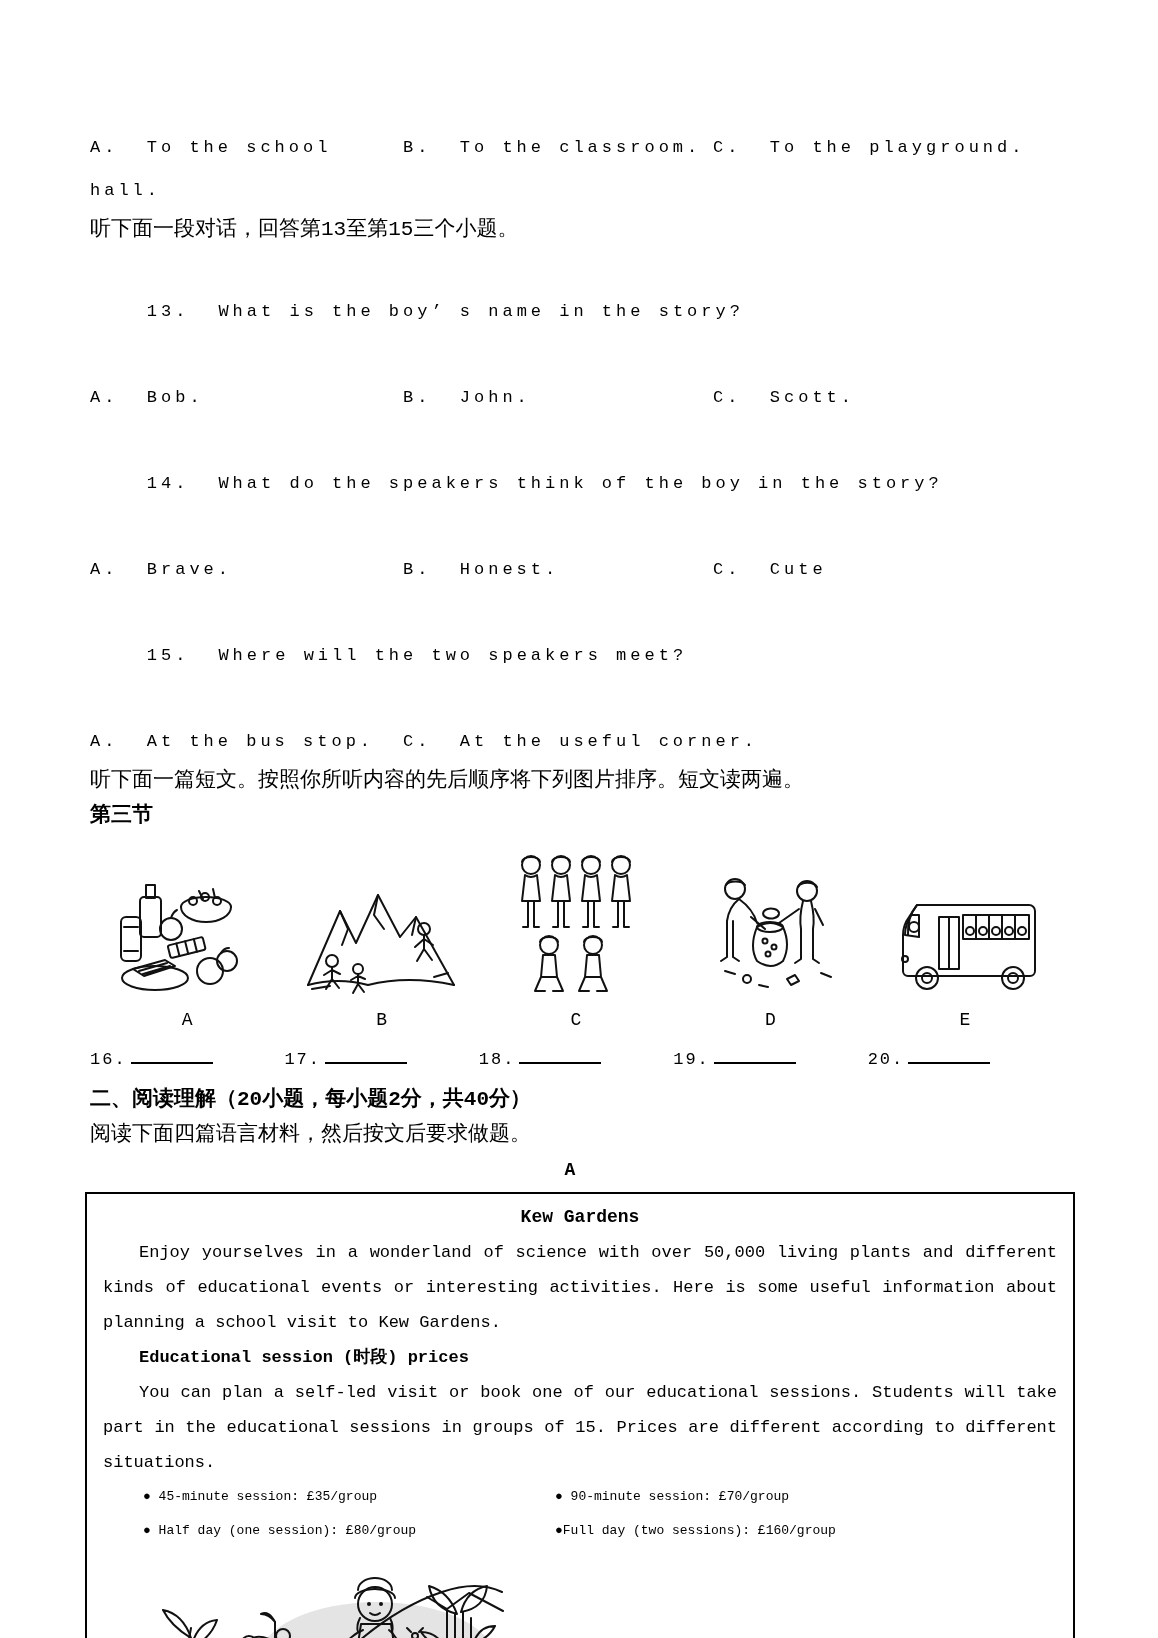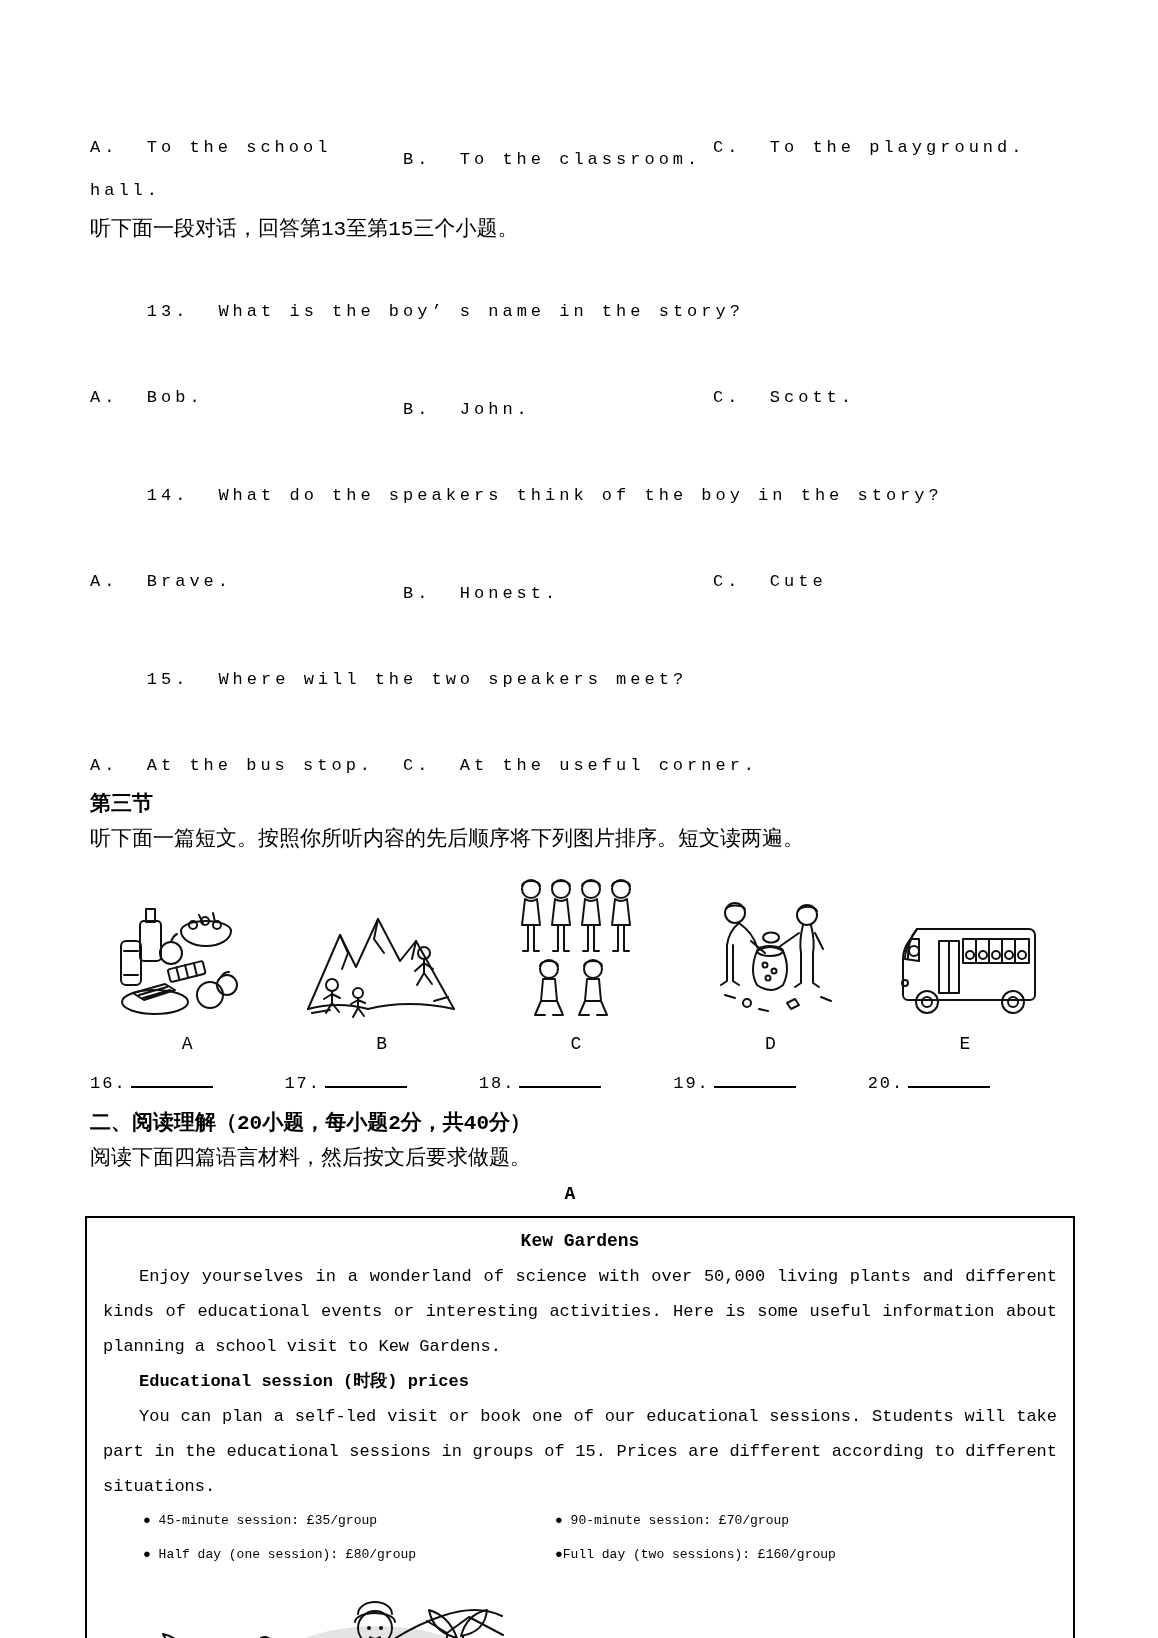--- a/index.html
+++ b/index.html
@@ -11,21 +11,21 @@
     overflow:hidden;
   }
   .content { padding:126px 20px 0 90px; width:1158px; }
 
   
   .eline { font-size:17px; line-height:43px; letter-spacing:4px; white-space:pre-wrap; }
   .cnline { font-size:21px; line-height:35px; letter-spacing:0; white-space:pre-wrap; }
   .bold { font-weight:bold; }
   .optrow { display:flex; width:980px; }
   .optrow .c1 { width:313px; }
-  .optrow .c2 { width:310px;margin-top:12px; }
+  .optrow .c2 { width:310px; }
   .optrow .c3 { flex:1; }
   .qnum { display:inline-block; }
   .qtext { display:inline-block; padding-left:29px; }
 
   
   .pics-row { display:flex; width:972px; margin-top:14px; height:150px; align-items:flex-end; }
   .pic-cell { flex:1; display:flex; justify-content:center; align-items:flex-end; }
   .labels-row { display:flex; width:972px; font-size:18px; line-height:35px; margin-top:6px; }
   .labels-row .lab { flex:1; text-align:center; }
   .nums-row { display:flex; width:972px; margin-top:2px; }
@@ -86,22 +86,22 @@
   </div>
 
   <div class="eline">
     <span class="qnum">15.</span><span class="qtext">Where will the two speakers meet?</span>
   </div>
   <div class="optrow eline">
     <span class="c1">A.  At the bus stop.</span>
     <span class="c3">C.  At the useful corner.</span>
   </div>
 
+  <div class="cnline">听下面一篇短文。按照你所听内容的先后顺序将下列图片排序。短文读两遍。</div>
   <div class="cnline bold">第三节</div>
-  <div class="cnline">听下面一篇短文。按照你所听内容的先后顺序将下列图片排序。短文读两遍。</div>
 
   <div class="pics-row">
     <div class="pic-cell">
       <svg class="lineart" width="140" height="118" viewBox="0 0 140 118">
         <rect x="29" y="6" width="9" height="13"></rect>
         <rect x="23" y="18" width="21" height="40" rx="4"></rect>
         <rect x="4" y="38" width="20" height="44" rx="5"></rect>
         <path d="M7,48 h14 M7,72 h14"></path>
         <circle cx="54" cy="50" r="11"></circle>
           <path d="M54,39 q2,-6 6,-8"></path>

